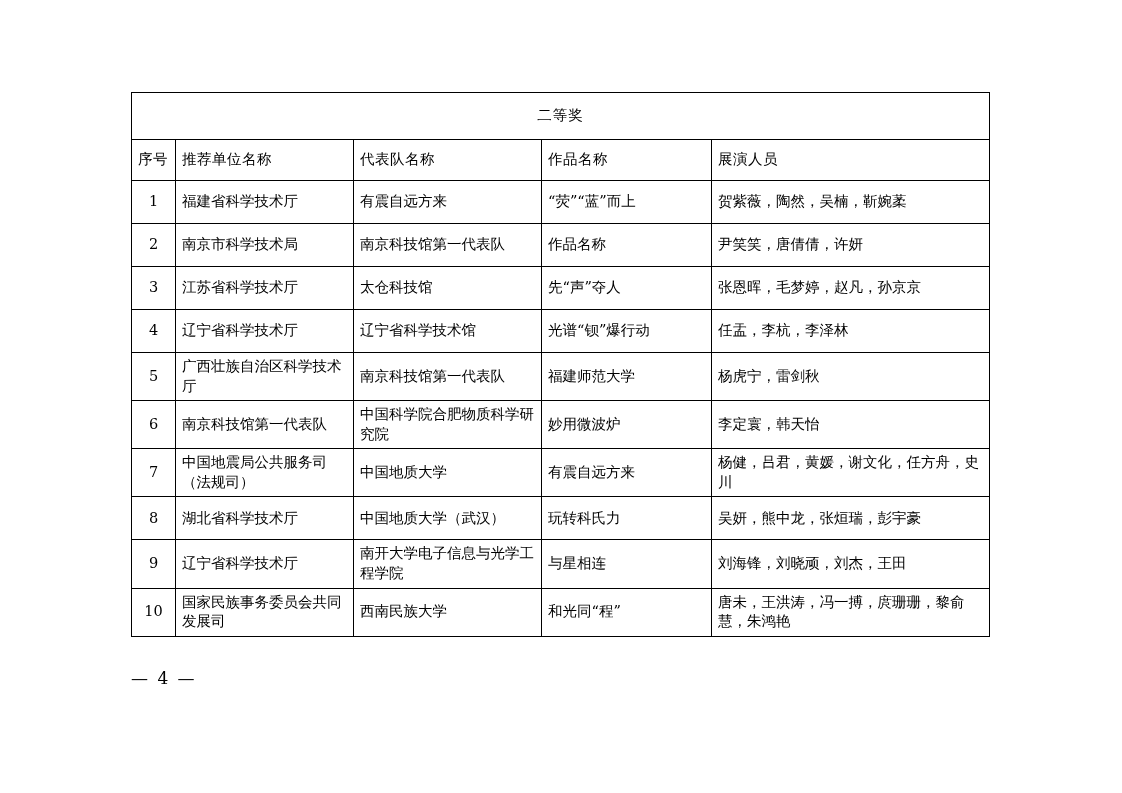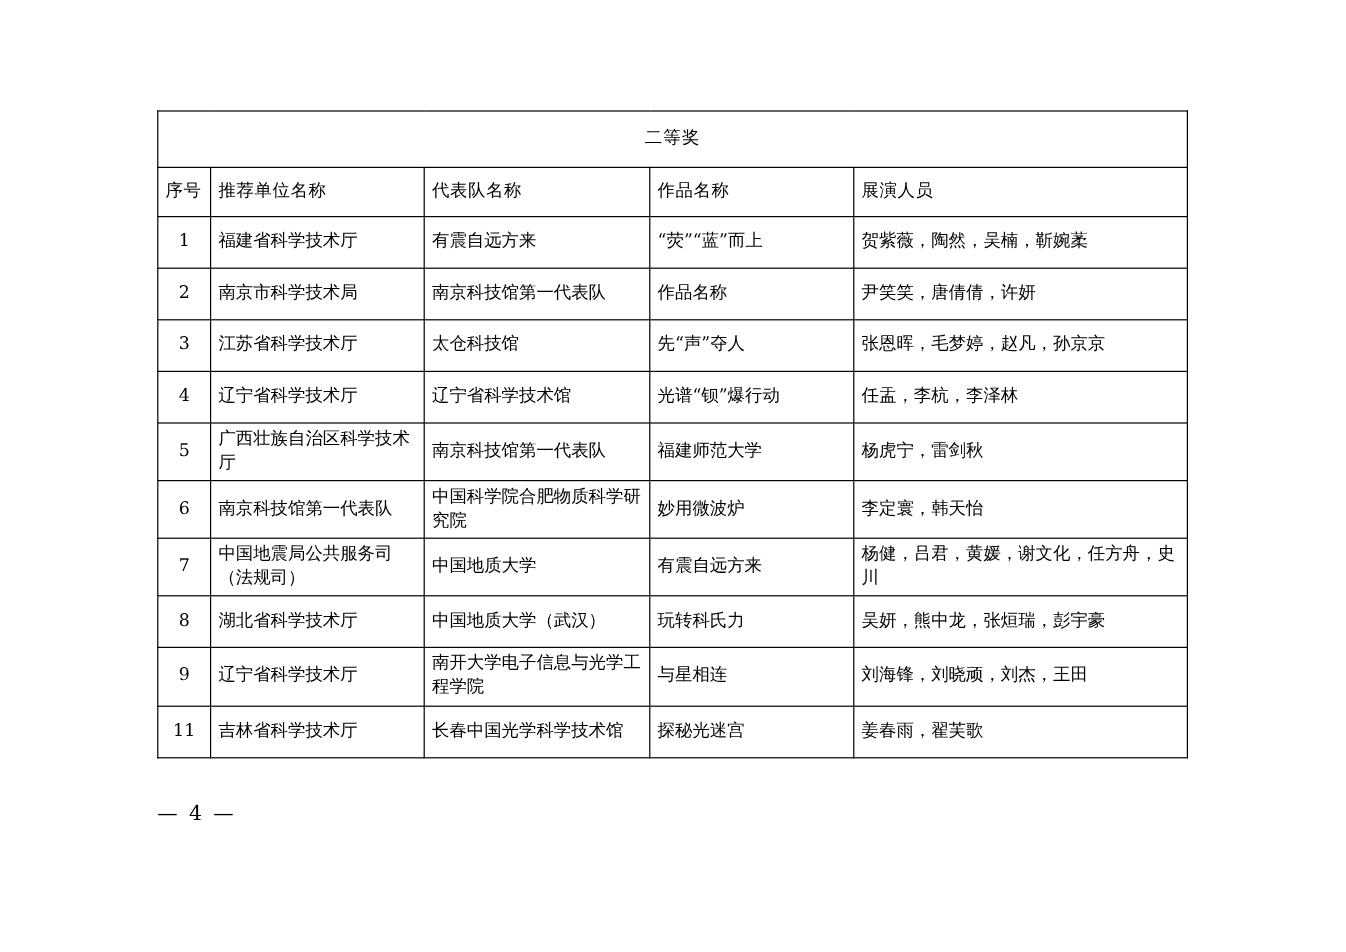--- a/index.html
+++ b/index.html
@@ -158,25 +158,25 @@
           <td class="row-cell">吴妍，熊中龙，张烜瑞，彭宇豪</td>
         </tr>
         <tr>
           <td class="idx-cell row-cell">9</td>
           <td class="row-cell">辽宁省科学技术厅</td>
           <td class="row-cell">南开大学电子信息与光学工程学院</td>
           <td class="row-cell">与星相连</td>
           <td class="row-cell">刘海锋，刘晓顽，刘杰，王田</td>
         </tr>
         <tr>
-          <td class="idx-cell row-cell">11</td>
-          <td class="row-cell">吉林省科学技术厅</td>
-          <td class="row-cell">长春中国光学科学技术馆</td>
-          <td class="row-cell">探秘光迷宫</td>
-          <td class="row-cell">姜春雨，翟芙歌</td>
+          <td class="idx-cell row-cell">10</td>
+          <td class="row-cell">国家民族事务委员会共同发展司</td>
+          <td class="row-cell">西南民族大学</td>
+          <td class="row-cell">和光同“程”</td>
+          <td class="row-cell">唐未，王洪涛，冯一搏，庹珊珊，黎俞慧，朱鸿艳</td>
         </tr>
       </tbody>
     </table>
   </div>
 
   <div class="page-number">— 4 —</div>
 
 </div>
 
 </body></html>

